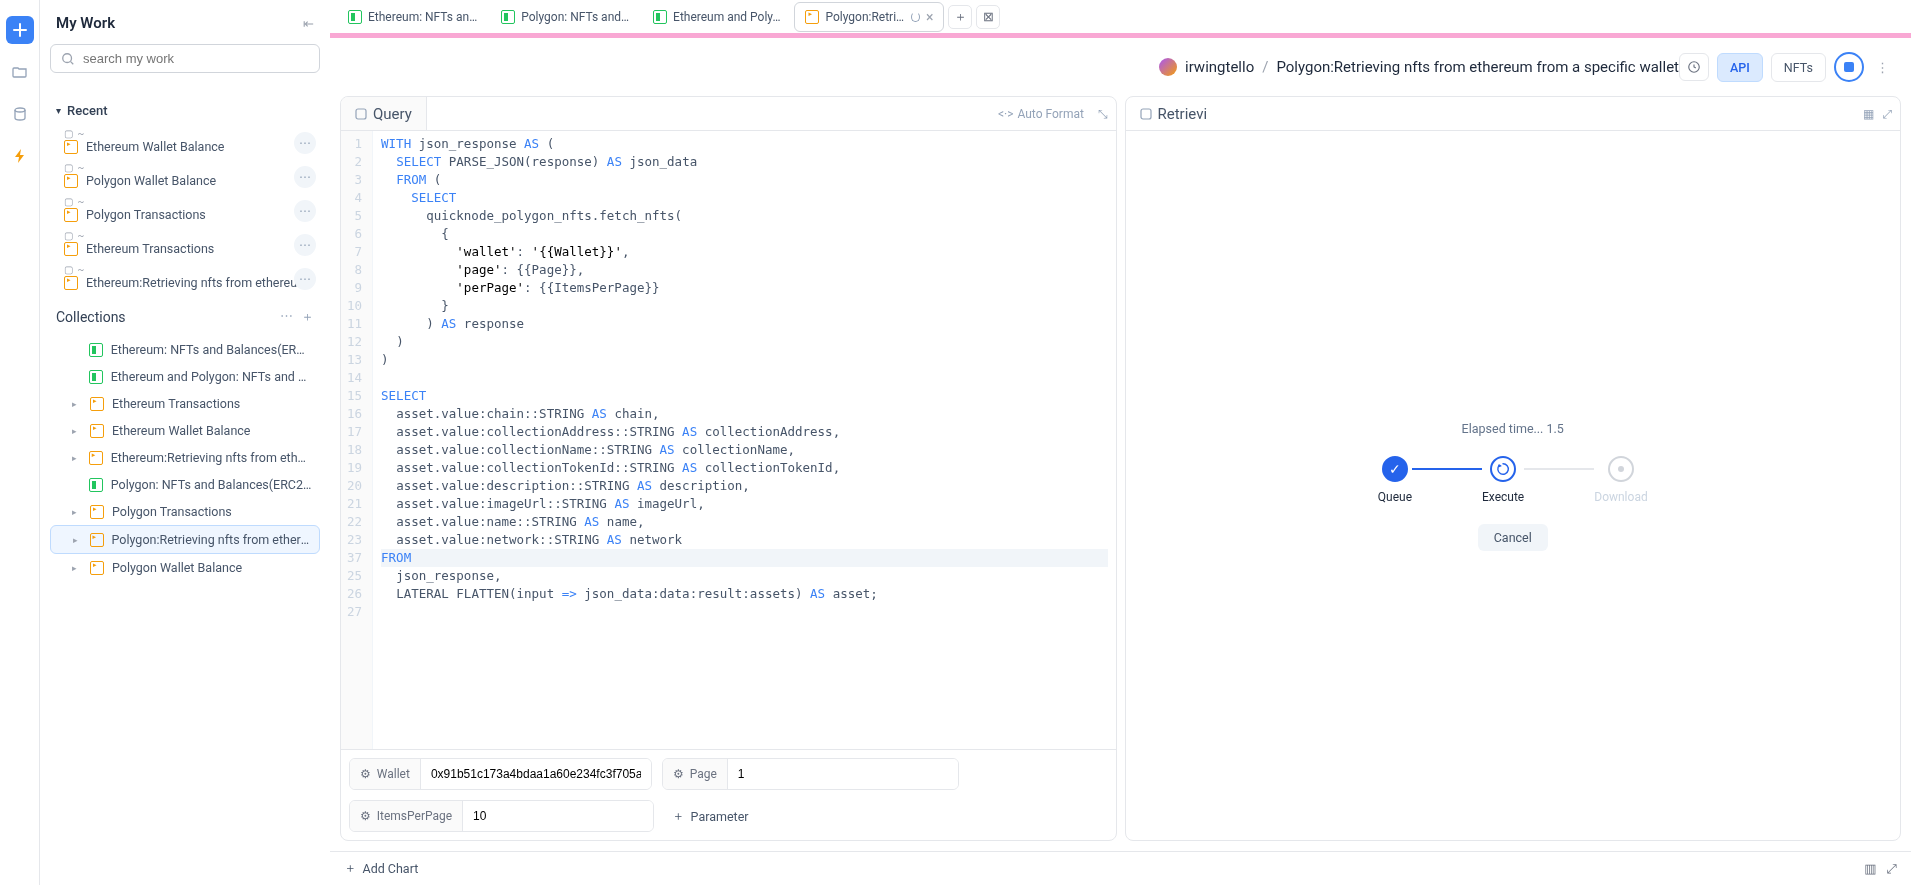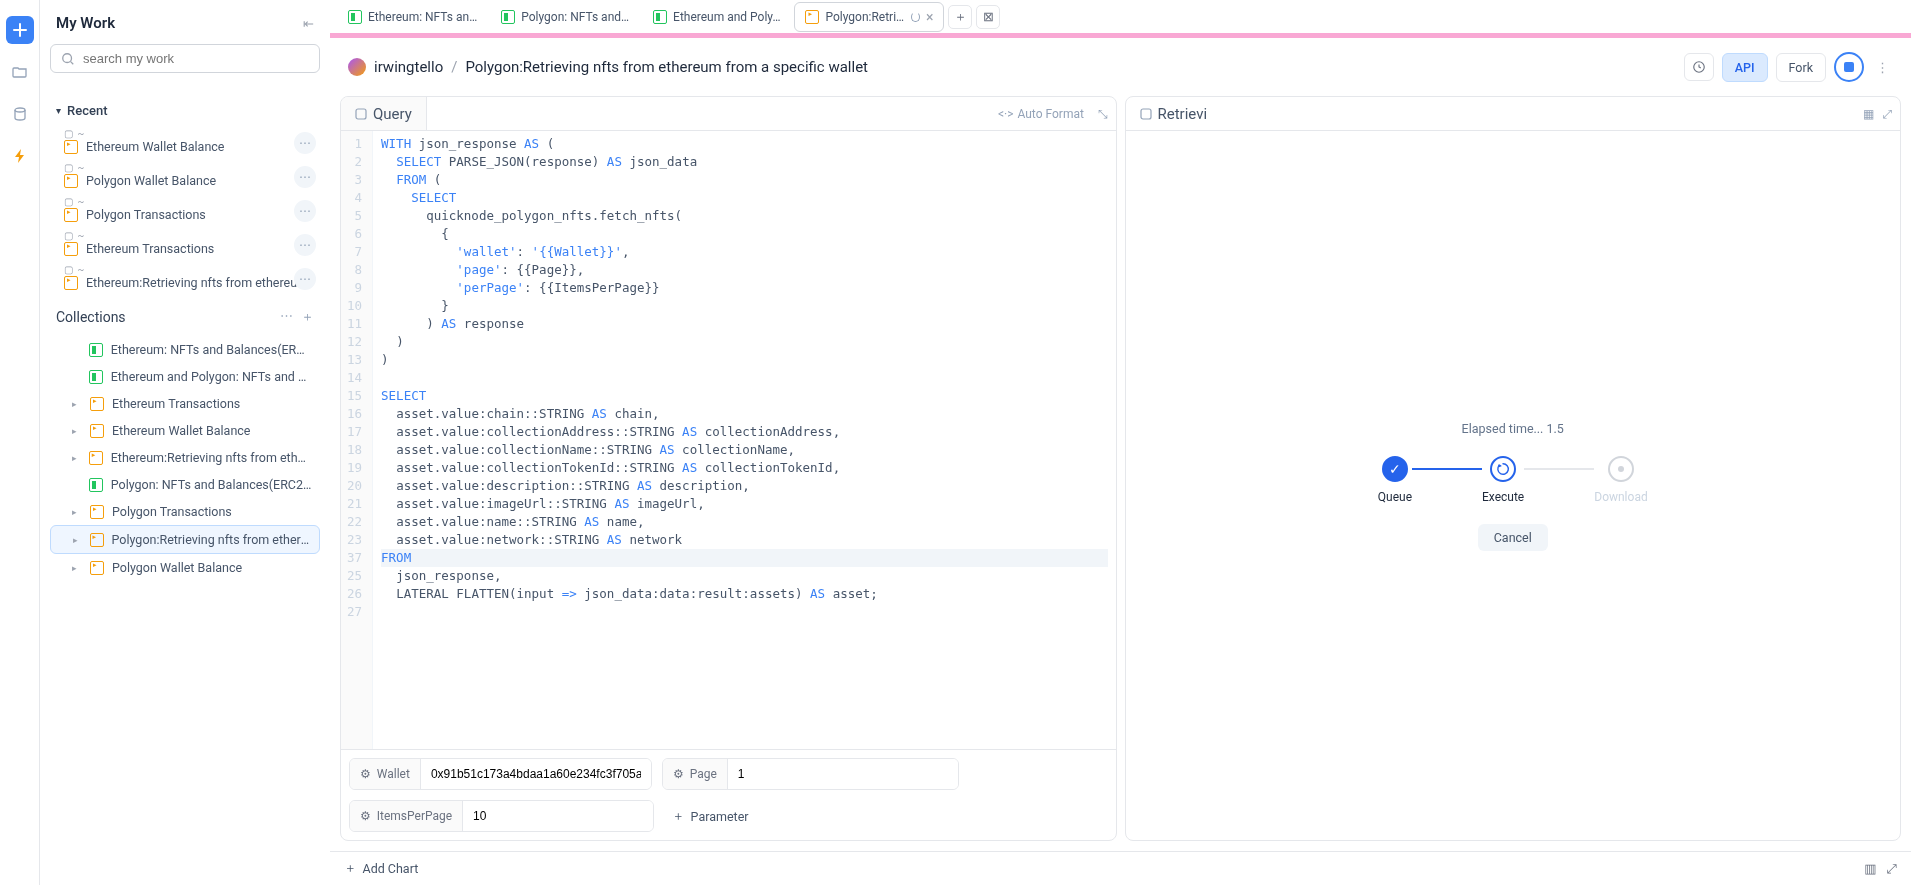--- a/index.html
+++ b/index.html
@@ -36,21 +36,21 @@
 .ic-dash::before { content: ''; position: absolute; inset: 2px; background: linear-gradient(90deg, #22c55e 45%, transparent 45%); }
 .ic-query { border: 1.5px solid #f59e0b; border-radius: 2px; position: relative; }
 .ic-query::before { content: '▸'; position: absolute; color: #f59e0b; font-size: 7px; left: 2px; top: -1px; }
 .main { flex: 1; display: flex; flex-direction: column; min-width: 0; }
 .tabs-bar { display: flex; align-items: center; border-bottom: 5px solid #f9a8d4; height: 38px; padding: 0 8px; gap: 4px; }
 .tab { display: flex; align-items: center; gap: 6px; padding: 6px 10px; border-radius: 6px; font-size: 12px; color: #475569; cursor: pointer; max-width: 150px; }
 .tab.active { border: 1px solid #d1d5db; background: #fff; }
 .tab .t-name { white-space: nowrap; overflow: hidden; text-overflow: ellipsis; }
 .tab-close { color: #9ca3af; font-size: 14px; }
 .tab-act { width: 24px; height: 24px; display: flex; align-items: center; justify-content: center; border: 1px solid #e5e7eb; border-radius: 5px; color: #6b7280; cursor: pointer; }
-.page-head { display: flex; align-items: center; justify-content: space-between; padding: 14px 18px; }
+.page-head { display: flex; align-items: center; justify-content: flex-end; padding: 14px 18px; }
 .crumbs { display: flex; align-items: center; gap: 8px; font-size: 15px; }
 .avatar { width: 18px; height: 18px; border-radius: 50%; background: linear-gradient(135deg, #a855f7, #f59e0b); }
 .crumbs .sep { color: #9ca3af; }
 .head-actions { display: flex; align-items: center; gap: 8px; }
 .hbtn { padding: 6px 12px; border: 1px solid #e5e7eb; border-radius: 6px; font-size: 12.5px; cursor: pointer; background: #fff; color: #475569; }
 .hbtn.icon { padding: 6px; width: 30px; display: flex; align-items: center; justify-content: center; }
 .hbtn.api { background: #dbeafe; border-color: #bfdbfe; color: #2563eb; font-weight: 500; }
 .stop-btn { width: 30px; height: 30px; border-radius: 50%; border: 2px solid #3b82f6; display: flex; align-items: center; justify-content: center; cursor: pointer; }
 .stop-btn::after { content: ''; width: 10px; height: 10px; background: #3b82f6; border-radius: 2px; }
 .workspace { flex: 1; display: flex; gap: 8px; padding: 0 10px 10px 10px; min-height: 0; }
@@ -60,21 +60,21 @@
 .panel-tab.plain { background: transparent; border-right: none; }
 .phead-acts { display: flex; gap: 8px; align-items: center; color: #94a3b8; font-size: 12px; }
 .autofmt { display: flex; align-items: center; gap: 4px; padding: 2px 6px; border-radius: 4px; cursor: pointer; }
 .editor { flex: 1; display: flex; font-family: 'Menlo','Consolas',monospace; font-size: 12.5px; overflow: auto; }
 .gutter { background: #fafafa; color: #cbd5e1; text-align: right; padding: 4px 10px 4px 6px; user-select: none; border-right: 1px solid #f1f5f9; }
 .gutter div { height: 18px; line-height: 18px; }
 .code { flex: 1; padding: 4px 8px; white-space: pre; }
 .code .ln { height: 18px; line-height: 18px; }
 .code .ln.hl { background: #f1f5f9; }
 .kw { color: #3b82f6; }
-.str { color: #3b82f6; text-align: right; }
+.str { color: #000000; text-align: right; }
 .txt { color: #475569; }
 .params { border-top: 1px solid #e5e7eb; padding: 8px; display: flex; flex-wrap: wrap; gap: 10px; }
 .param { display: flex; align-items: center; border: 1px solid #e5e7eb; border-radius: 6px; overflow: hidden; height: 32px; }
 .param-label { padding: 0 10px; font-size: 12px; color: #6b7280; display: flex; align-items: center; gap: 6px; background: #fafafa; height: 100%; border-right: 1px solid #e5e7eb; }
 .param input { border: none; outline: none; padding: 0 10px; font-size: 12px; height: 100%; }
 .add-param { display: flex; align-items: center; gap: 6px; font-size: 12.5px; color: #475569; padding: 0 8px; cursor: pointer; }
 .results-body { flex: 1; display: flex; flex-direction: column; align-items: center; justify-content: center; gap: 20px; }
 .elapsed { font-size: 12.5px; color: #64748b; }
 .stages { display: flex; align-items: center; gap: 0; }
 .stage { display: flex; flex-direction: column; align-items: center; gap: 8px; position: relative; }
@@ -285,21 +285,21 @@
         <span>Polygon:Retrieving nfts from ethereum from a specific wallet</span>
       </div>
       <div class="head-actions">
         <div class="hbtn icon">
           <svg width="14" height="14" viewBox="0 0 16 16">
               <circle cx="8" cy="8" r="6" fill="none" stroke="#6b7280" stroke-width="1.3"></circle>
               <path d="M8 5v3l2 1" stroke="#6b7280" stroke-width="1.3" fill="none"></path>
             </svg>
         </div>
         <div class="hbtn api">API</div>
-        <div class="hbtn">Fork</div>
+        <div class="hbtn">NFTs</div>
         <div class="stop-btn"></div>
         <div style="color:#9ca3af;padding:0 4px">⋮</div>
       </div>
     </div>
 
     <div class="workspace">
 
       <div class="panel">
         <div class="panel-head">
           <div class="panel-tab">

